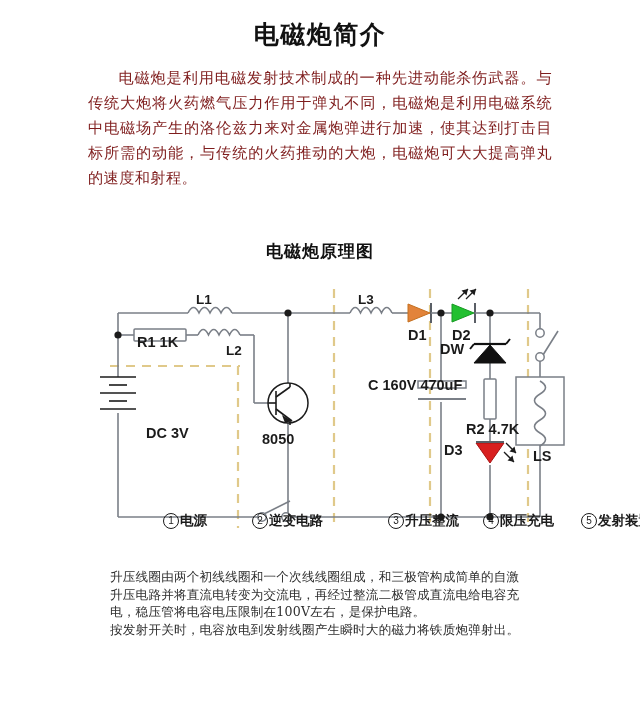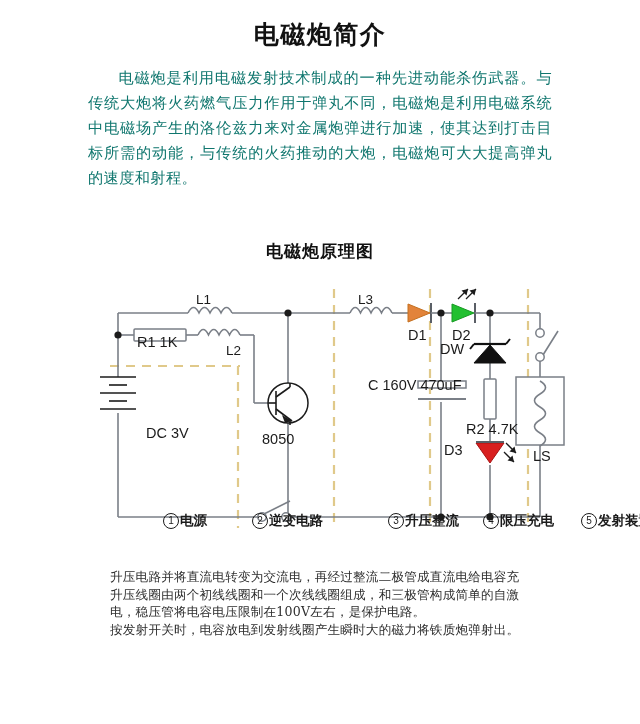--- a/index.html
+++ b/index.html
@@ -35,21 +35,21 @@
   }
   .intro-para {
     position: absolute;
     left: 88px; top: 66px;
     width: 464px;
     font-family: "DejaVu Serif", "Liberation Serif", serif;
     font-size: 15.2px;
     line-height: 25px;
     text-align: justify;
     text-indent: 2em;
-    color: #0f766e;
+    color: #7f1d1d;
     letter-spacing: 0.4px;
   }
   .diagram-title {
     position: absolute;
     left: 0; top: 240px;
     width: 640px;
     text-align: center;
     font-size: 17px;
     font-weight: 700;
     letter-spacing: 1px;
@@ -104,20 +104,21 @@
     vertical-align: 1px;
   }
 
   
   .clab {
     position: absolute;
     font-size: 13.5px;
     color: #1b1b1b;
     white-space: nowrap;
     font-family: "Liberation Sans", "DejaVu Sans", sans-serif;
+    font-weight: bold;
   }
   .clab.big { font-size: 14.5px; }
 </style>
 </head>
 <body>
 
 <div class="page">
 
   <div class="doc-title">电磁炮简介</div>
 
@@ -322,19 +323,19 @@
     </span>
     <span class="sec-label" style="left:438px;">
       <span class="num">4</span><span>限压充电</span>
     </span>
     <span class="sec-label" style="left:536px;">
       <span class="num">5</span><span>发射装置</span>
     </span>
   </div>
 
   <div class="footer-para">
+    <span class="ln">升压线圈由两个初线线圈和一个次线线圈组成，和三极管构成简单的自激</span>
     <span class="ln">升压电路并将直流电转变为交流电，再经过整流二极管成直流电给电容充</span>
-    <span class="ln">升压线圈由两个初线线圈和一个次线线圈组成，和三极管构成简单的自激</span>
     <span class="ln">电，稳压管将电容电压限制在100V左右，是保护电路。</span>
     <span class="ln">按发射开关时，电容放电到发射线圈产生瞬时大的磁力将铁质炮弹射出。</span>
   </div>
 
 </div>
 
 </body></html>

